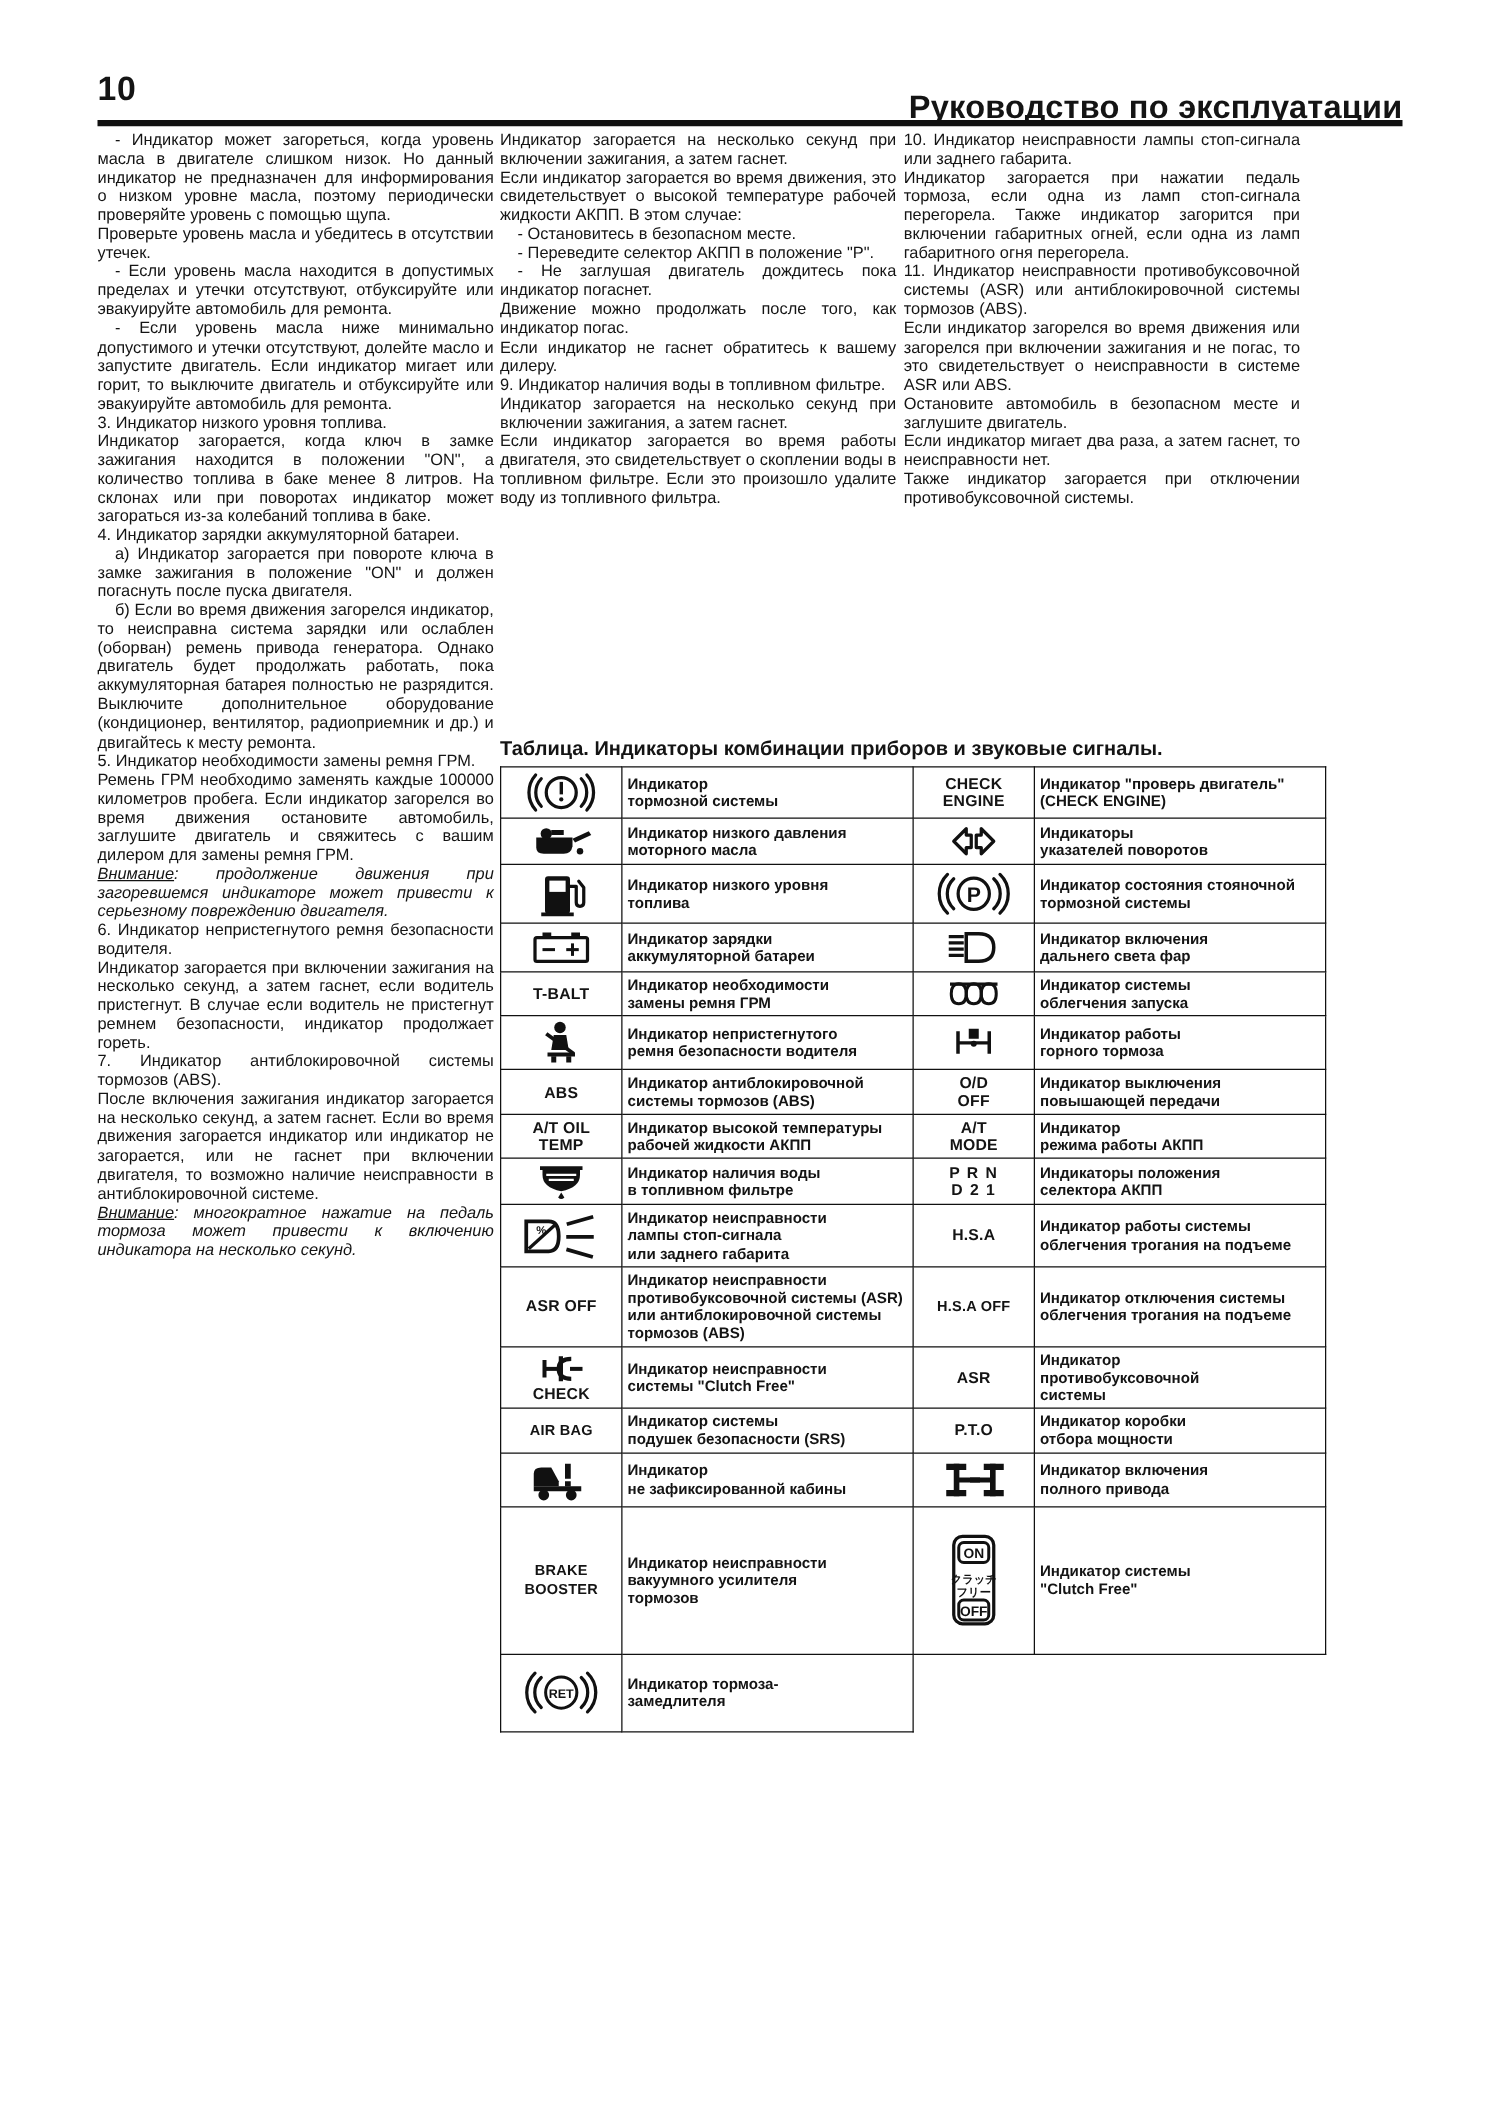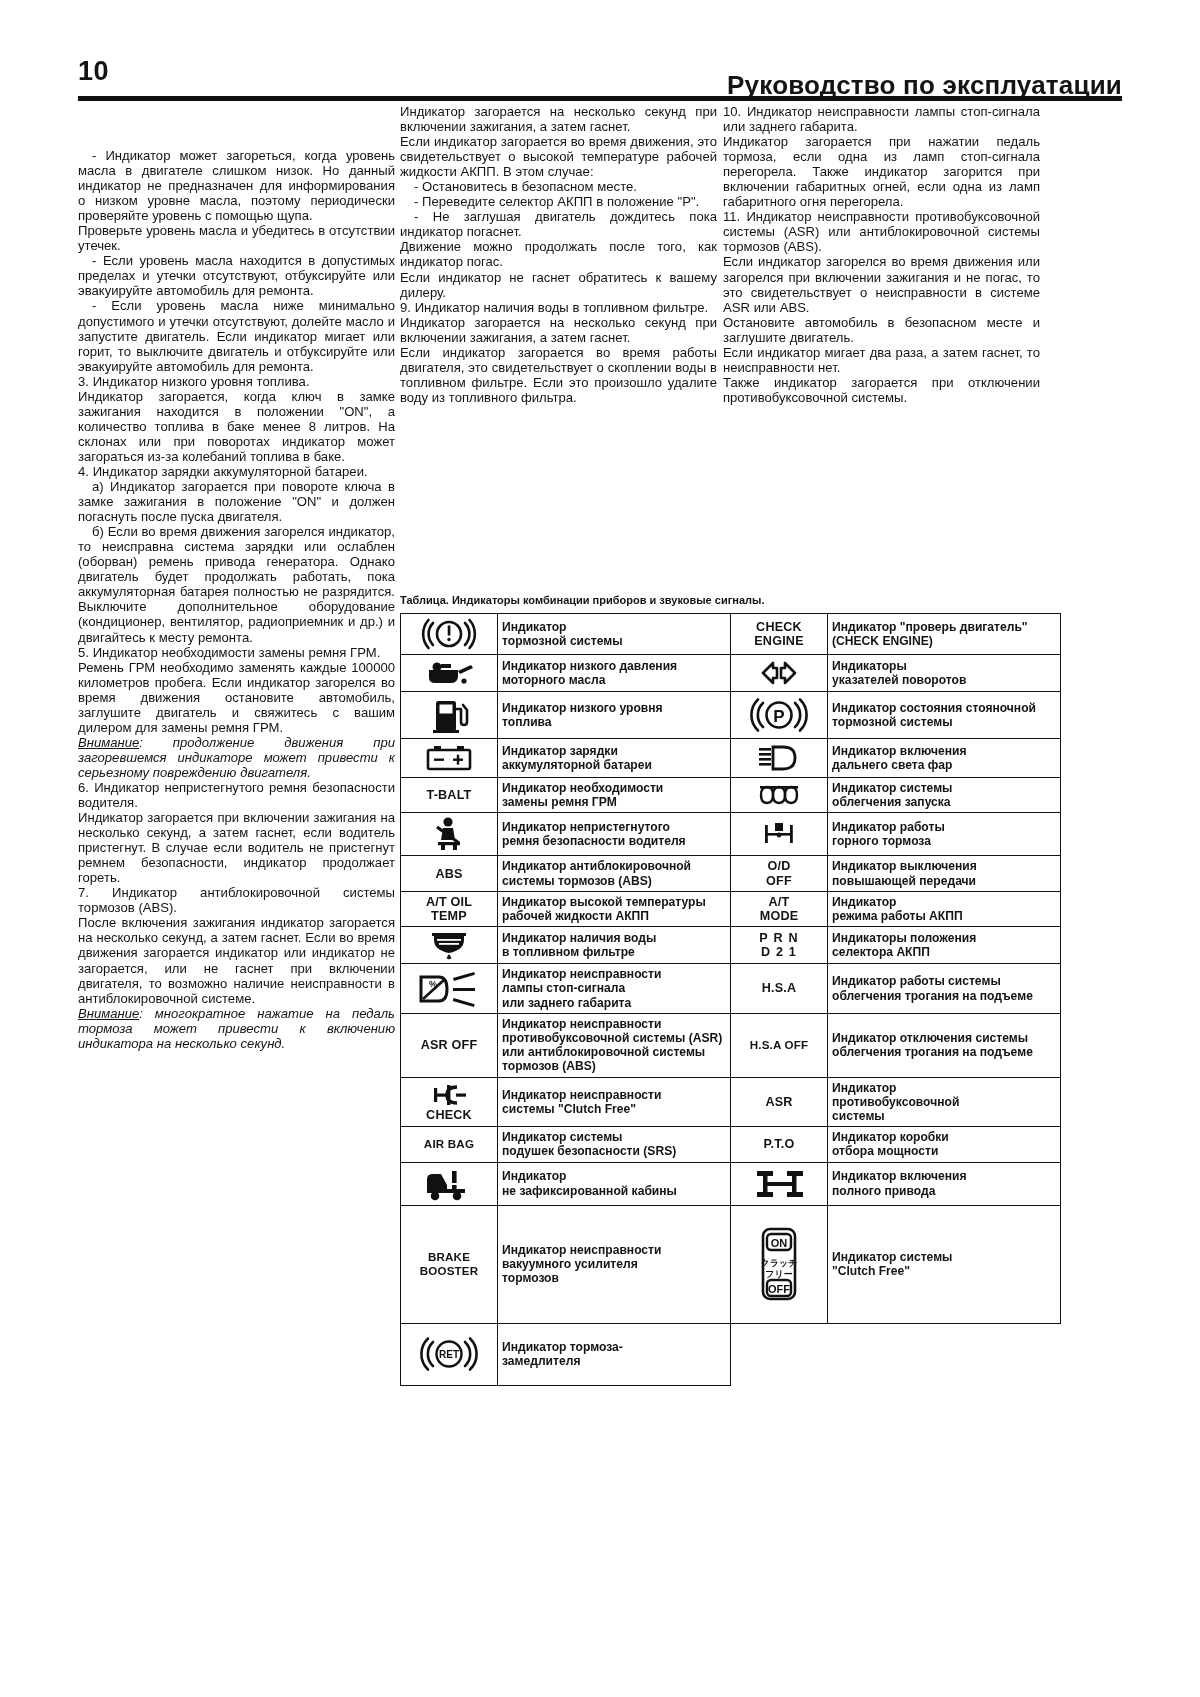--- a/index.html
+++ b/index.html
@@ -39,34 +39,34 @@
     position:absolute; left:78px; top:104px; width:1044px;
   }
   .col{
     position:absolute; top:0; width:317px;
     font-size:13.1px; line-height:15.05px;
     text-align:justify;
     text-justify:inter-word;
     word-spacing:.1px;
     -webkit-hyphens:none; hyphens:none;
   }
-  .col1{left:0;margin-top:44px;}
+  .col1{left:0;}
   .col2{left:322px;}
   .col3{left:645px;}
   .col p{margin:0;}
   .col p.ind{text-indent:14px;}
   .col p.full{text-indent:0;}
   .note{font-style:italic;}
   .note u{text-decoration:underline;}
   .last-line-left{text-align-last:left;}
 
   
   .table-caption{
     position:absolute; left:400px; top:592px; width:625px;
-    font-size:11px; font-weight:bold; line-height:16px;
+    font-size:16px; font-weight:bold; line-height:16px;
   }
 
   
   .ind-table{
     position:absolute; left:400px; top:613px;
     width:625px;
     border-collapse:collapse;
     table-layout:fixed;
   }
   .ind-table td{

